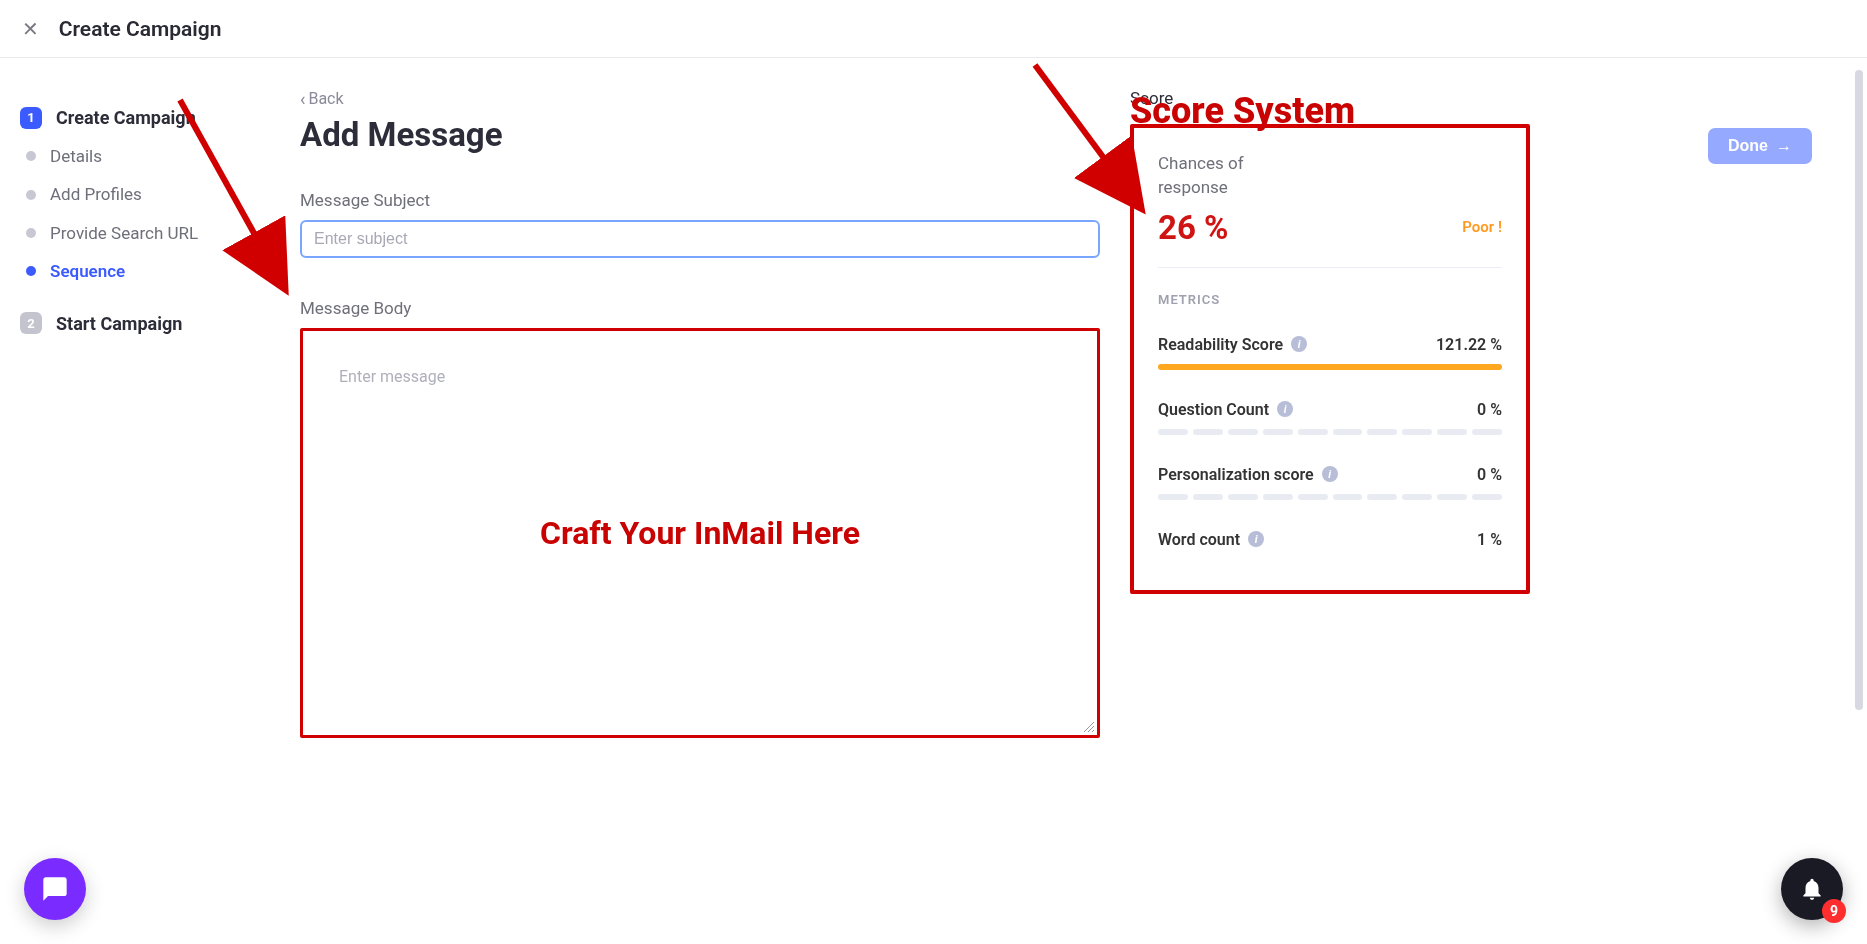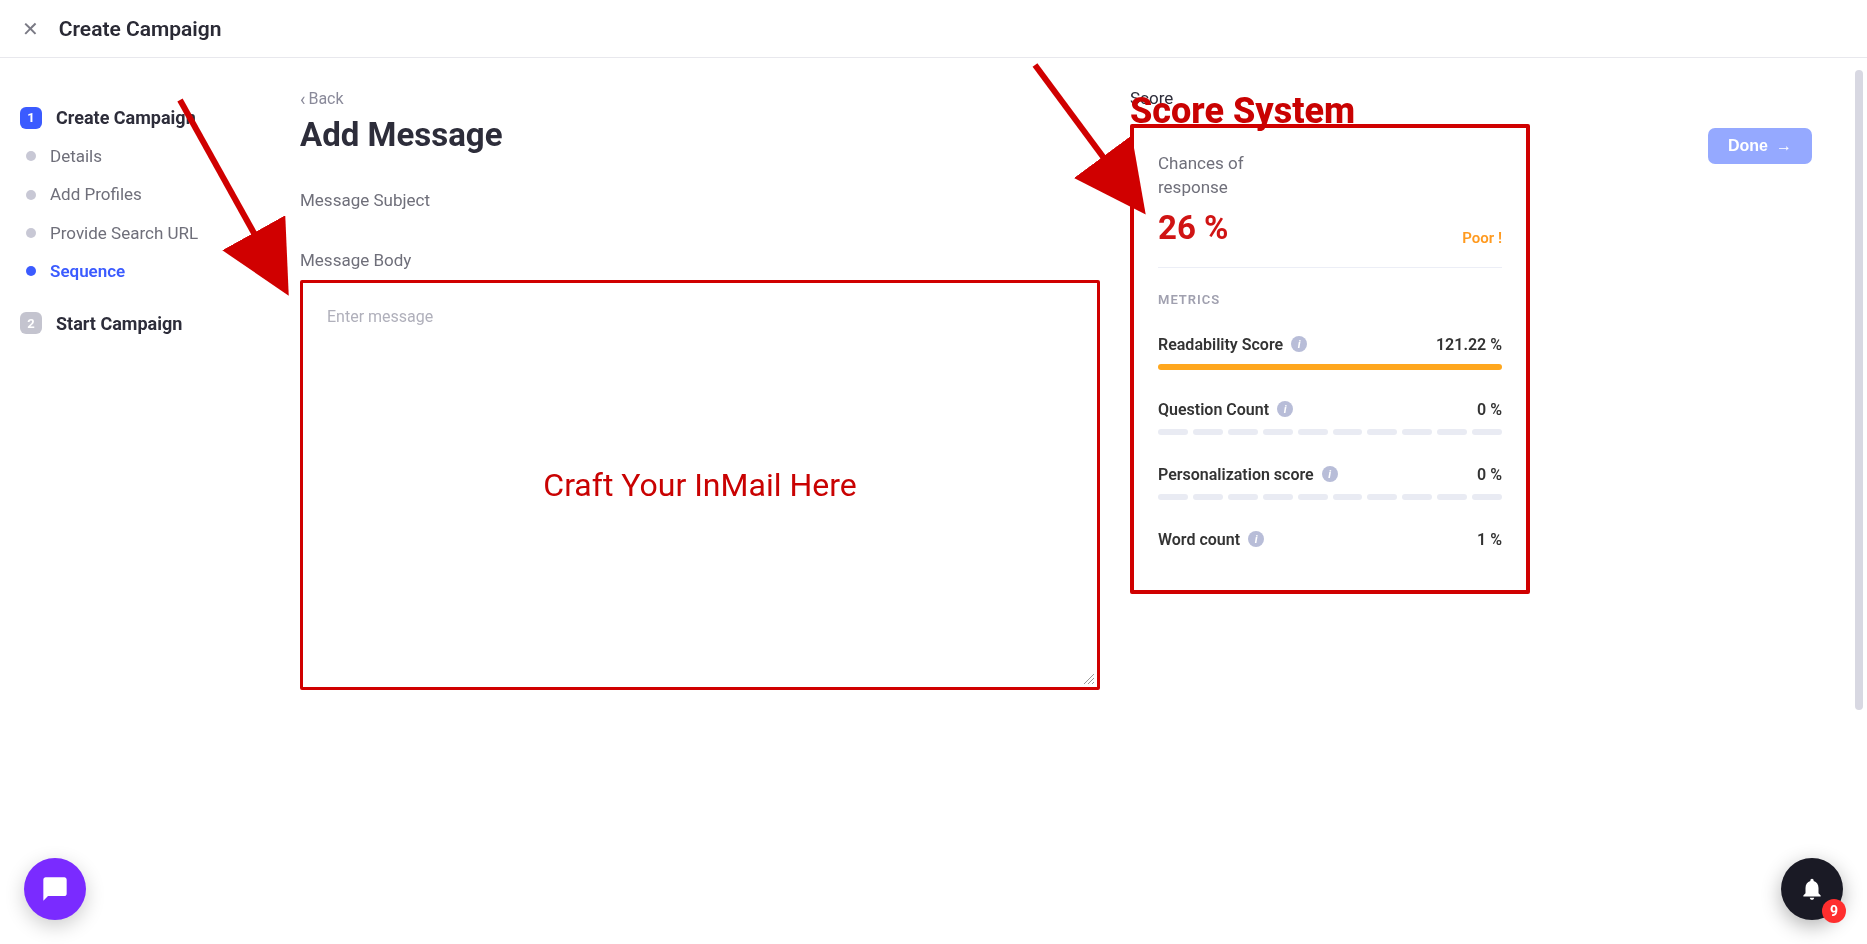--- a/index.html
+++ b/index.html
@@ -111,33 +111,33 @@
     outline: none;
     color: #333;
   }
   .subject-input::placeholder { color: #a8a8b5; }
   .body-wrap { margin-top: 40px; }
   .body-area {
     width: 100%;
     height: 410px;
     border: 3px solid #d00000;
     border-radius: 2px;
-    padding: 24px;
+    padding: 36px;
     font-size: 16px;
     resize: both;
     outline: none;
     position: relative;
   }
   .body-placeholder { color: #b0b0bb; }
   .overlay-center {
     position: absolute;
     left: 50%; top: 50%;
     transform: translate(-50%,-50%);
     font-size: 32px;
-    font-weight: 400;
+    font-weight: 700;
     color: #c90202;
     pointer-events: none;
     white-space: nowrap;
     text-align: right;
   }
   .resize-handle {
     position: absolute;
     right: 2px; bottom: 2px;
     width: 14px; height: 14px;
   }
@@ -178,21 +178,21 @@
     height: 470px;
     overflow: hidden;
   }
   .chance-label {
     font-size: 17px;
     color: #6f6f7a;
     max-width: 120px;
     line-height: 1.4;
     margin-bottom: 8px;
   }
-  .chance-row { display: flex; align-items: flex-end; justify-content: space-between; margin-bottom: 20px; }
+  .chance-row { display: flex; align-items: center; justify-content: space-between; margin-bottom: 20px; }
   .chance-pct { font-size: 33px; font-weight: 700; color: #d01414; }
   .rating-badge { font-size: 15px; font-weight: 600; color: #ff9a1f; }
   .divider { border-top: 1px solid #eceef6; margin: 0 0 24px; }
   .metrics-label {
     font-size: 13px; letter-spacing: 1px; color: #a0a0af; font-weight:600;
     margin-bottom: 28px;
   }
   .metric { margin-bottom: 30px; }
   .metric-row { display: flex; align-items: center; justify-content: space-between; margin-bottom:10px; font-size:16px; }
   .metric-name { display:flex; align-items:center; gap:8px; color:#333; font-weight:600; }
@@ -275,20 +275,21 @@
 
   <div class="main">
     <div class="form-col">
       <a class="back-link">
         <span style="font-size:18px;">‹</span>
         <span>Back</span>
       </a>
       <h1 class="page-title">Add Message</h1>
 
       <div class="field-label">Message Subject</div>
+      <input class="subject-input" type="text" placeholder="Enter subject" style="">
 
       <div class="body-wrap">
         <div class="field-label">Message Body</div>
         <div class="body-area">
           <span class="body-placeholder">Enter message</span>
           <div class="overlay-center">Craft Your InMail Here</div>
           <svg class="resize-handle" viewBox="0 0 14 14">
             <line x1="3" y1="13" x2="13" y2="3" stroke="#999" stroke-width="1"></line>
             <line x1="7" y1="13" x2="13" y2="7" stroke="#999" stroke-width="1"></line>
             <line x1="11" y1="13" x2="13" y2="11" stroke="#999" stroke-width="1"></line>

